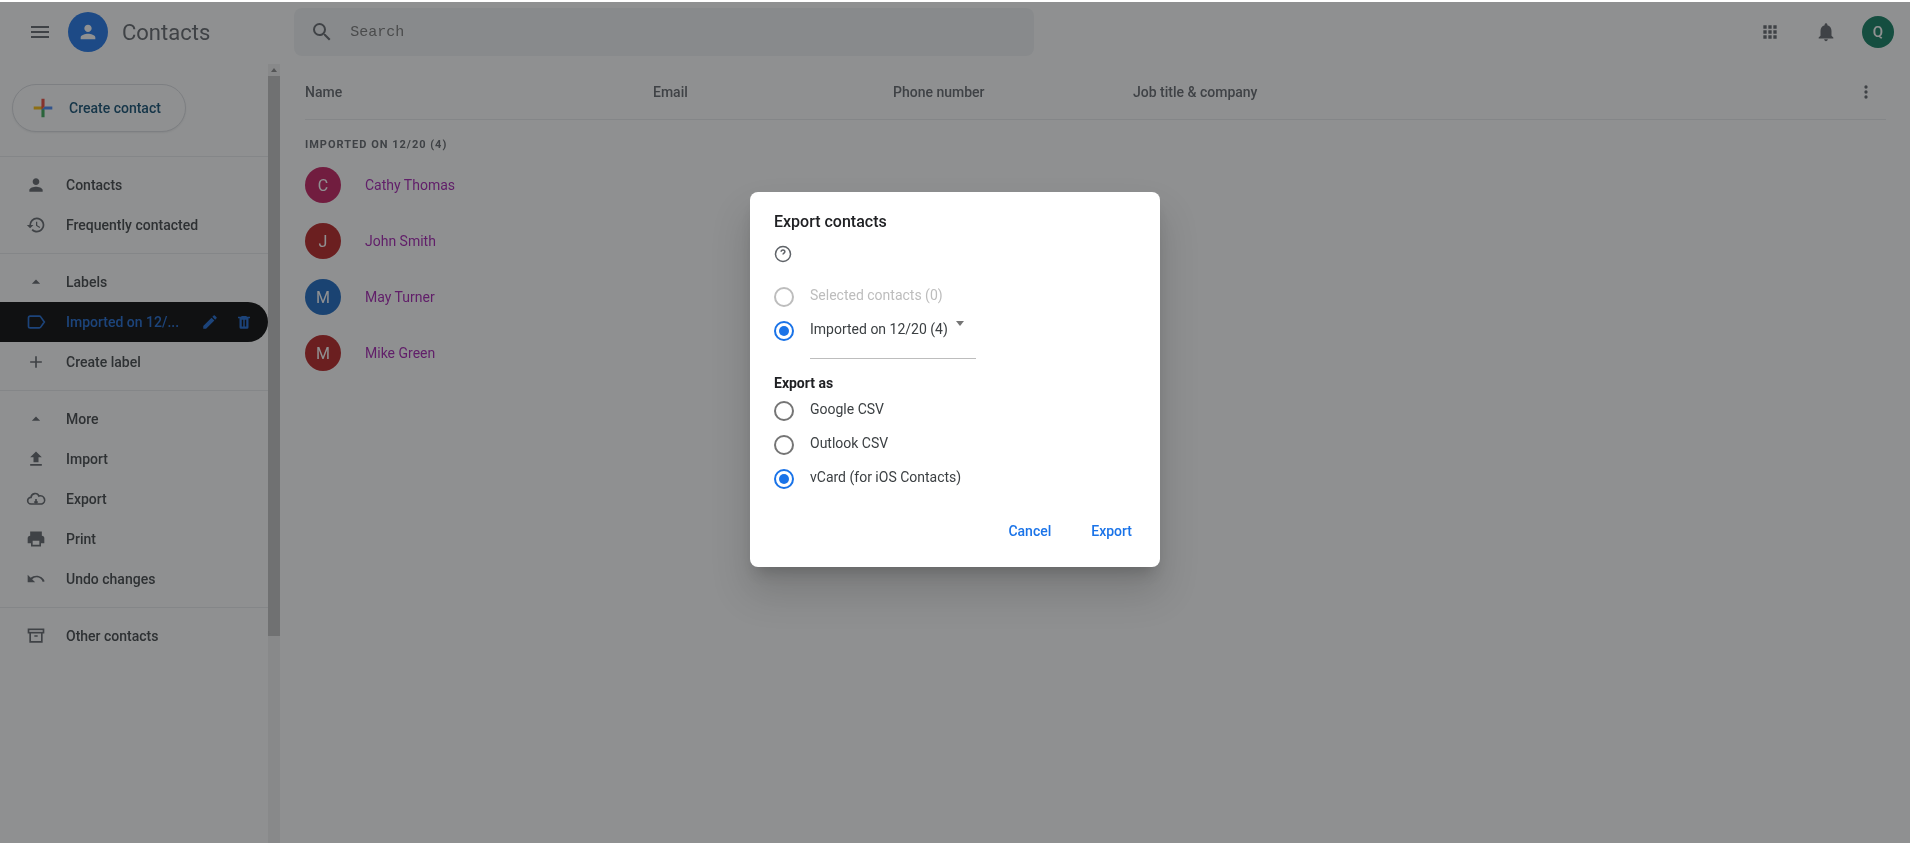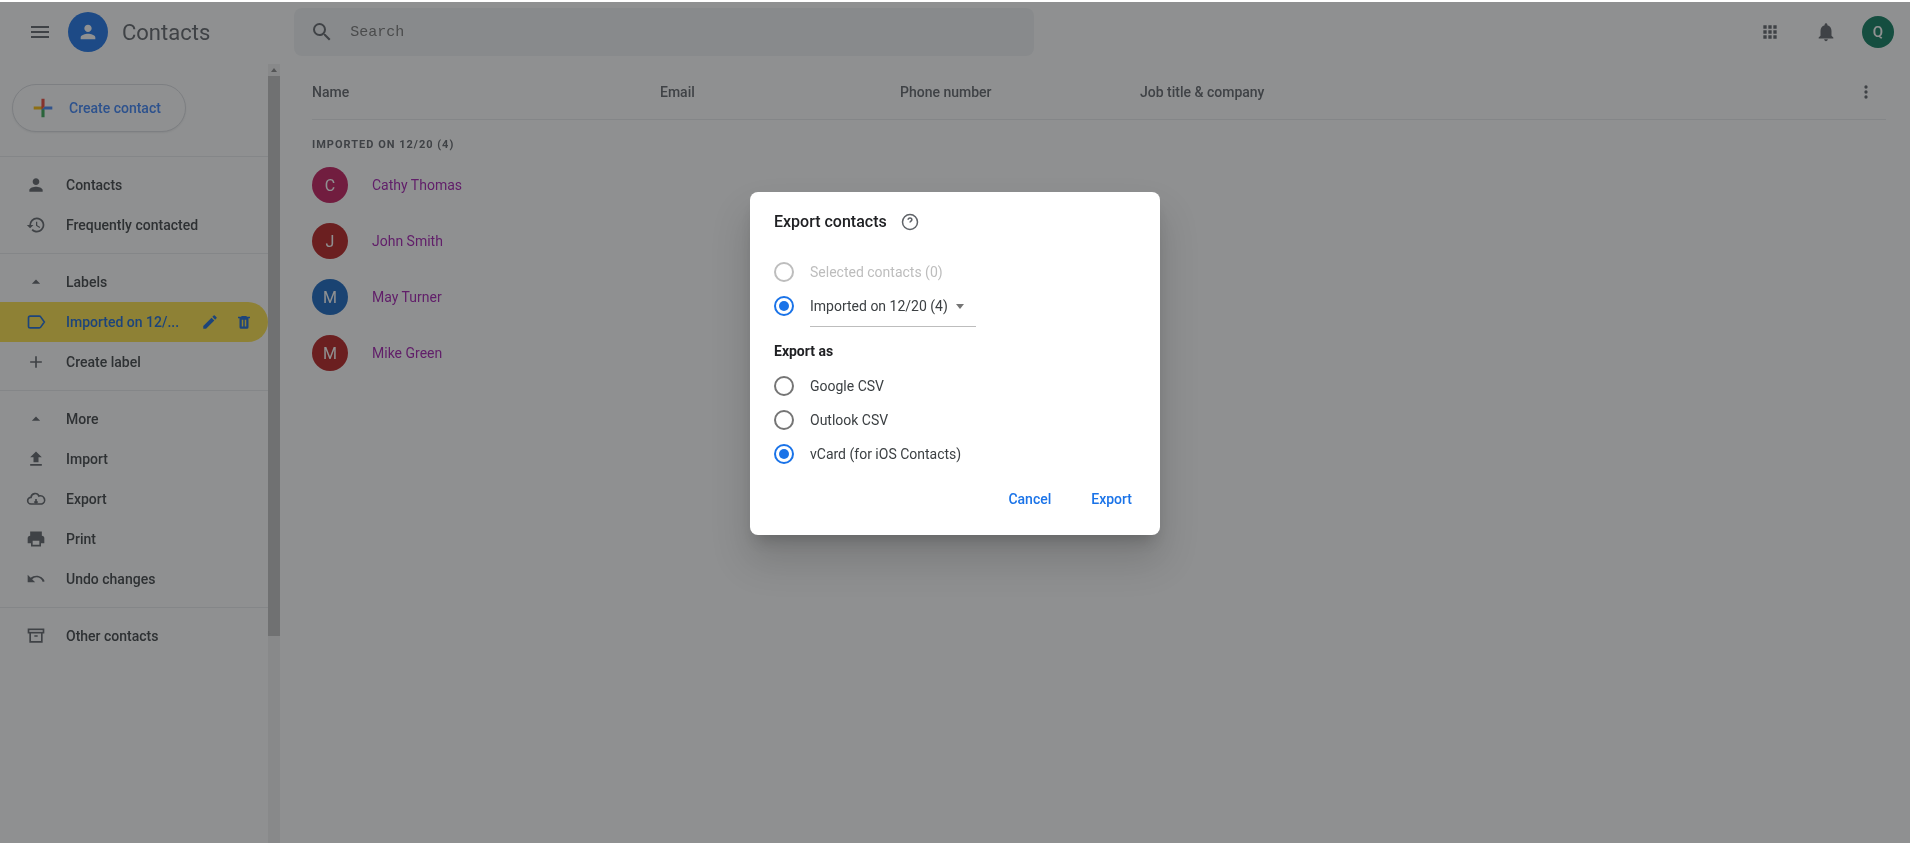--- a/index.html
+++ b/index.html
@@ -18,50 +18,50 @@
 .account-avatar { width: 32px; height: 32px; background: #0b7b5c; border-radius: 50%; display: flex; align-items: center; justify-content: center; color: #fff; font-size: 15px; font-weight: 500; }
 
 
 .body { display: flex; height: calc(100% - 64px); }
 .sidebar { width: 280px; padding-top: 12px; overflow-y: auto; position: relative; }
 .sidebar-scroll-track { position: absolute; right: 0; top: 0; bottom: 0; width: 12px; background: #f1f1f1; }
 .sidebar-scroll-thumb { position: absolute; left: 0; top: 0; width: 12px; height: 560px; background: #c1c1c1; }
 .sidebar-scroll-up { position: absolute; top: 0; left: 0; width: 12px; height: 12px; display: flex; align-items: center; justify-content: center; }
 .sidebar-inner { padding-bottom: 40px; }
 .create-btn { margin: 8px 0 16px 12px; height: 48px; padding: 0 24px 0 16px; border: 1px solid #dadce0; border-radius: 24px; background: #fff; display: inline-flex; align-items: center; box-shadow: 0 1px 2px rgba(60,64,67,.1); cursor: pointer; }
-.create-btn-label { font-size: 14px; font-weight: 500; color: #3b82f6; margin-left: 12px; }
+.create-btn-label { font-size: 14px; font-weight: 500; color: #0c4a6e; margin-left: 12px; }
 .sidebar-divider { border-top: 1px solid #e8eaed; margin: 8px 0; }
 .side-item { height: 40px; display: flex; align-items: center; padding-left: 24px; border-radius: 0 20px 20px 0; cursor: pointer; position: relative; margin-right: 12px; }
 .side-icon { width: 24px; display: flex; align-items: center; justify-content: center; color: #5f6368; }
 .side-label { font-size: 14px; color: #3c4043; margin-left: 18px; font-weight: 500; }
-.side-item.active { background: #fde047; }
+.side-item.active { background: #000000; }
 .side-item.active .side-label { color: #1967d2; }
 .side-item.active .side-icon { color: #1967d2; }
 .side-item .action-icons { position: absolute; right: 12px; display: flex; gap: 10px; }
 .side-item .action-icons .ai { width: 24px; height: 24px; display: flex; align-items: center; justify-content: center; color: #1967d2; }
 
 
-.main { flex: 1; padding: 0 24px 0 32px; overflow-y: auto; }
+.main { flex: 1; padding: 0 24px 0 25px; overflow-y: auto; }
 .table-header { display: flex; height: 56px; align-items: center; color: #5f6368; font-size: 14px; font-weight: 500; border-bottom: 1px solid #e8eaed; }
 .col-name { flex: 0 0 348px; }
 .col-email { flex: 0 0 240px; }
 .col-phone { flex: 0 0 240px; }
 .col-job { flex: 1; }
 .table-menu { width: 40px; text-align: right; }
 .group-label { font-size: 11px; letter-spacing: 1px; color: #5f6368; font-weight: 700; margin: 18px 0 6px 0; text-transform: uppercase; }
 .row { display: flex; align-items: center; height: 56px; border-radius: 8px; }
 .avatar { width: 36px; height: 36px; border-radius: 50%; display: flex; align-items: center; justify-content: center; color: #fff; font-size: 16px; font-weight: 400; margin-right: 24px; }
 .row-name { font-size: 14px; color: #a21caf; }
 
 
 .scrim { position: absolute; inset: 2px 0 0 0; background: rgba(32,33,36,0.5); display: flex; align-items: flex-start; justify-content: center; }
 .dialog { margin-top: 190px; width: 410px; background: #fff; border-radius: 8px; box-shadow: 0 11px 15px -7px rgba(0,0,0,.2), 0 24px 38px 3px rgba(0,0,0,.14); padding: 20px 24px; }
-.dialog-title-row { display: flex; align-items: center; gap: 14px; margin-bottom: 24px; }
+.dialog-title-row { display: flex; align-items: flex-start; gap: 14px; margin-bottom: 24px; flex-direction: column; }
 .dialog-title { font-size: 16px; font-weight: 500; color: #202124; }
-.radio-row { display: flex; align-items: center; height: 34px; cursor: pointer; }
+.radio-row { display: flex; align-items: flex-start; height: 34px; cursor: pointer; }
 .radio { width: 20px; height: 20px; border: 2px solid #757575; border-radius: 50%; display: flex; align-items: center; justify-content: center; flex-shrink: 0; }
 .radio.selected { border-color: #1a73e8; }
 .radio.selected::after { content: ''; width: 10px; height: 10px; background: #1a73e8; border-radius: 50%; }
 .radio.disabled { border-color: #bdbdbd; }
 .radio-label { font-size: 14px; color: #3c4043; margin-left: 16px; }
 .radio-label.disabled { color: #bdbdbd; }
 .dropdown-indicator { width: 0; height: 0; border-left: 4px solid transparent; border-right: 4px solid transparent; border-top: 5px solid #757575; margin-left: 8px; }
 .dropdown-underline { position: absolute; bottom: -4px; left: 36px; right: 160px; height: 1px; background: #bdbdbd; }
 .section-title { font-size: 14px; font-weight: 700; color: #202124; margin: 20px 0 10px 0; }
 .dialog-actions { display: flex; justify-content: flex-end; gap: 32px; margin-top: 12px; }

